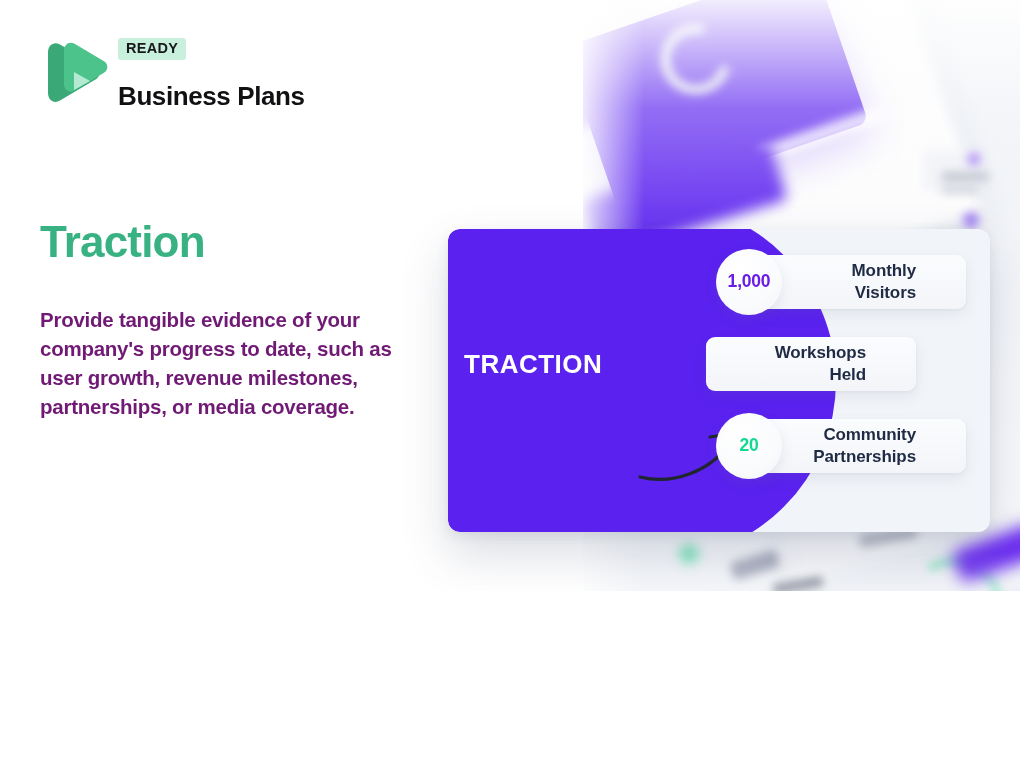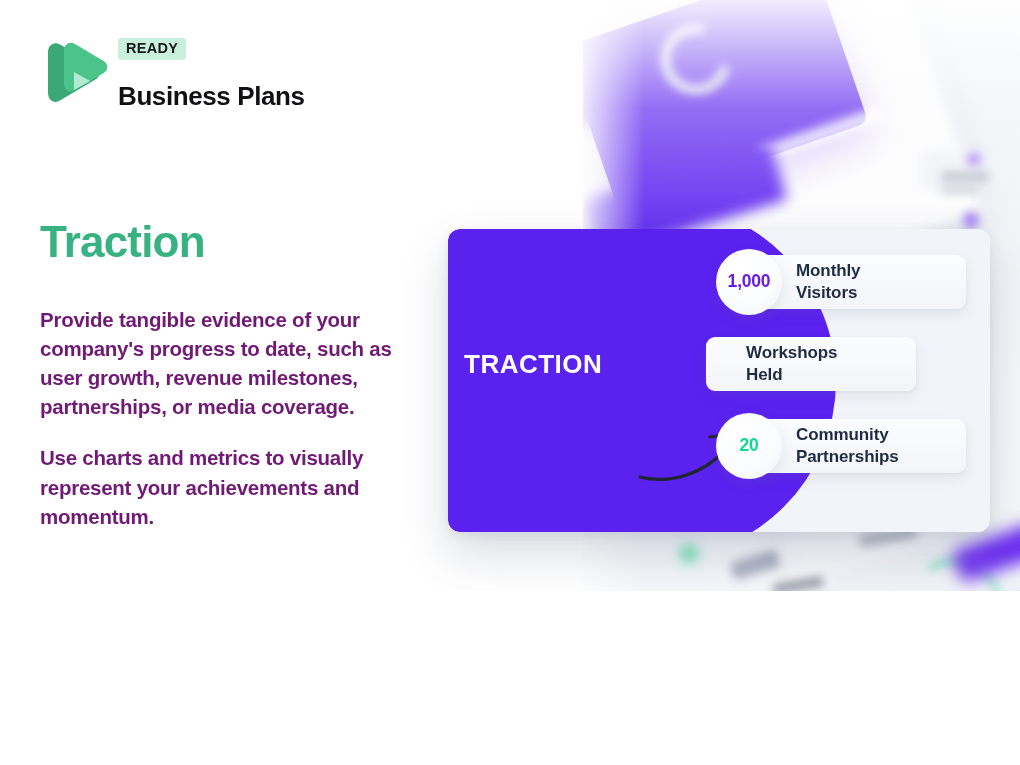--- a/index.html
+++ b/index.html
@@ -343,20 +343,21 @@
   .metrics {
     position: absolute;
     left: 268px; top: 26px;
     width: 264px;
     z-index: 5;
   }
   .metric-row {
     position: relative;
     height: 56px;
     margin-bottom: 26px;
+    text-align: right;
   }
   .metric-row:last-child { margin-bottom: 0; text-decoration: underline; }
   .metric-row.indent { left: -50px; }
 
   .metric-pill {
     position: absolute;
     left: 40px; top: 0;
     width: 210px; height: 54px;
     background: linear-gradient(180deg,#fbfcfe 0%, #f3f5f9 100%);
     border-radius: 9px;
@@ -438,21 +439,20 @@
     <div class="logo-text">
       <span class="ready-badge">READY</span>
       <div class="brand-name">Business Plans</div>
     </div>
   </div>
 
   <div class="page-title">Traction</div>
 
   <div class="body-copy">
     <p>Provide tangible evidence of your company's progress to date, such as user growth, revenue milestones, partnerships, or media coverage.</p>
-    <p>Use charts and metrics to visually represent your achievements and momentum.</p>
   </div>
 
   <div class="slide-card">
     <div class="purple-shape"></div>
     <div class="purple-bulge"></div>
 
     <div class="slide-heading">TRACTION</div>
 
     <svg class="arrow-svg" width="120" height="70" viewBox="0 0 120 70">
       <path d="M2 58 C34 66 72 54 96 20" stroke="#20262f" stroke-width="3.2" fill="none" stroke-linecap="round"></path>

